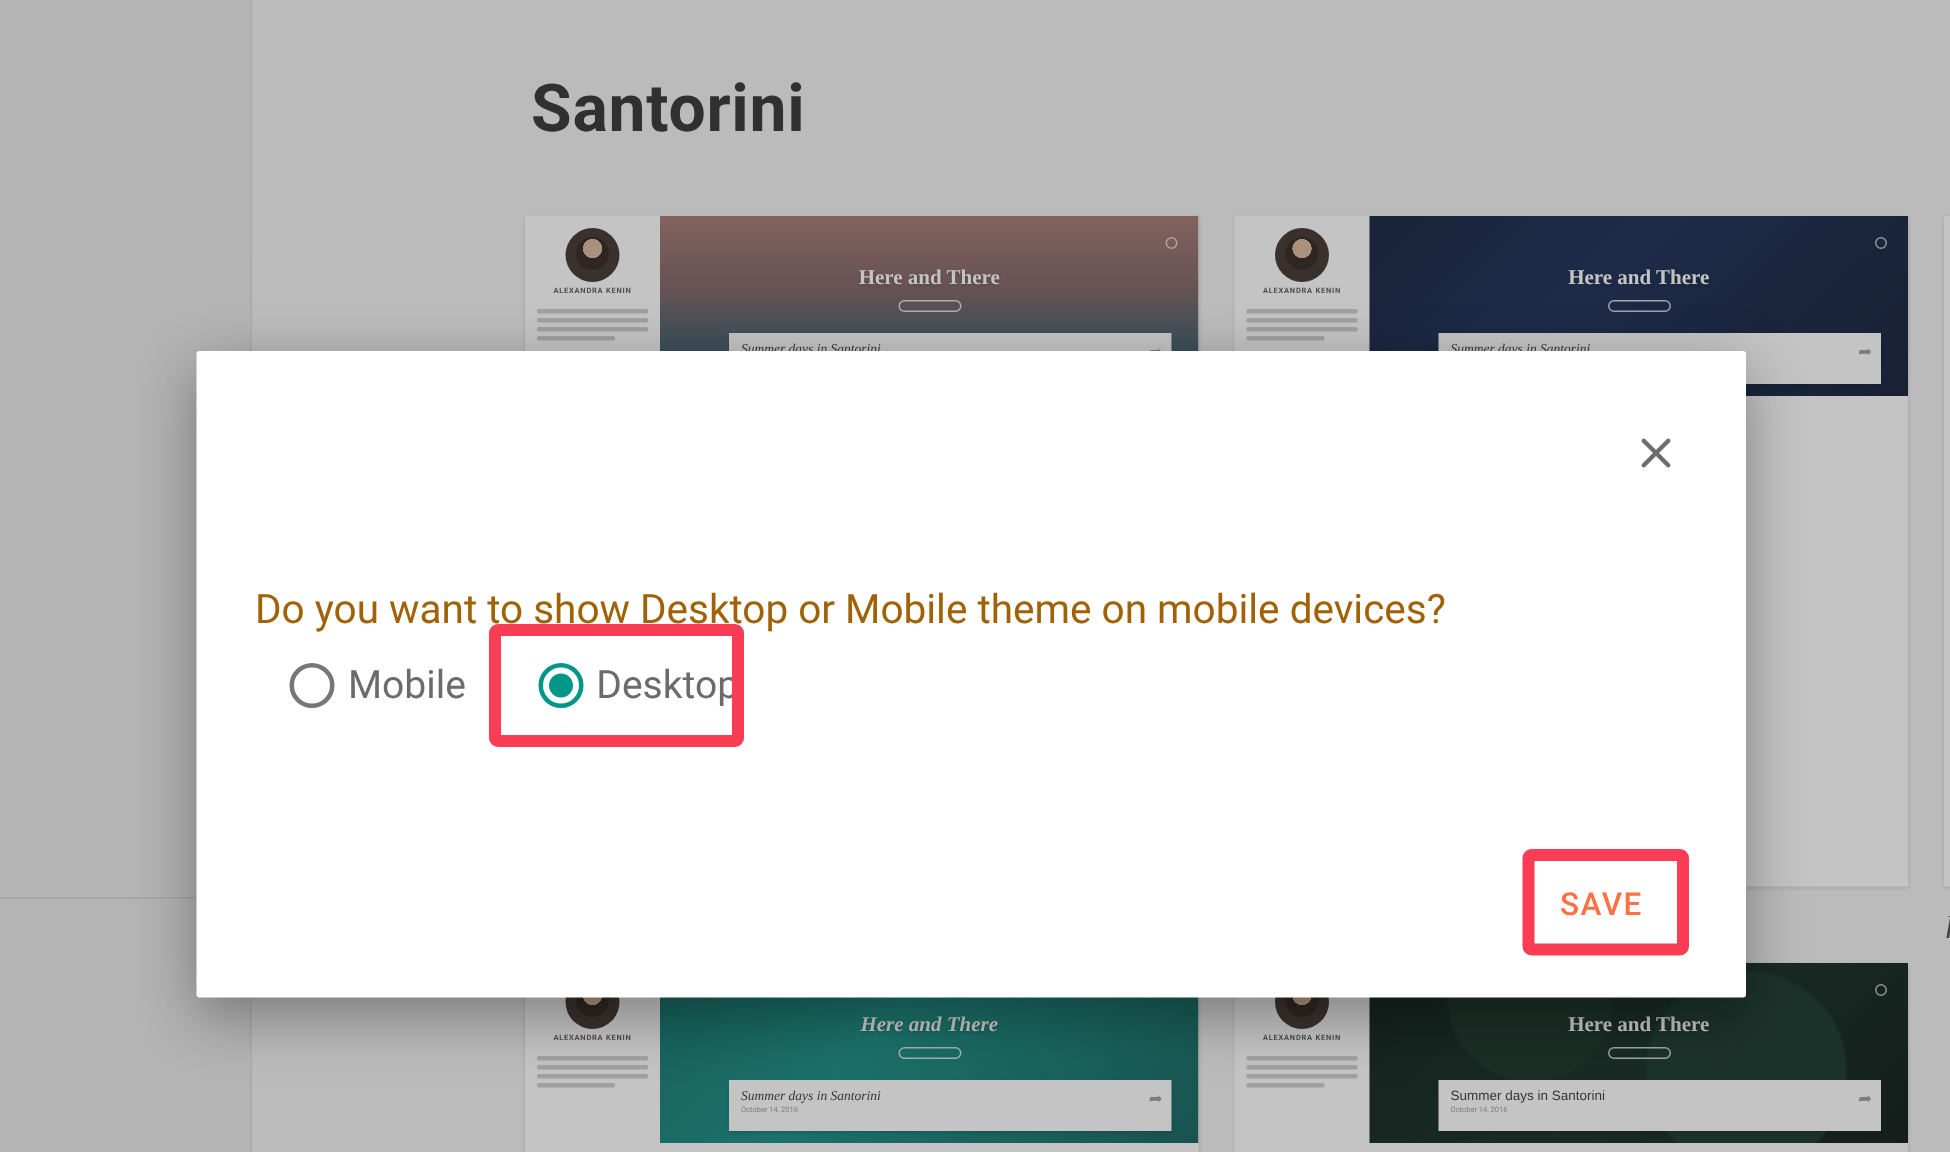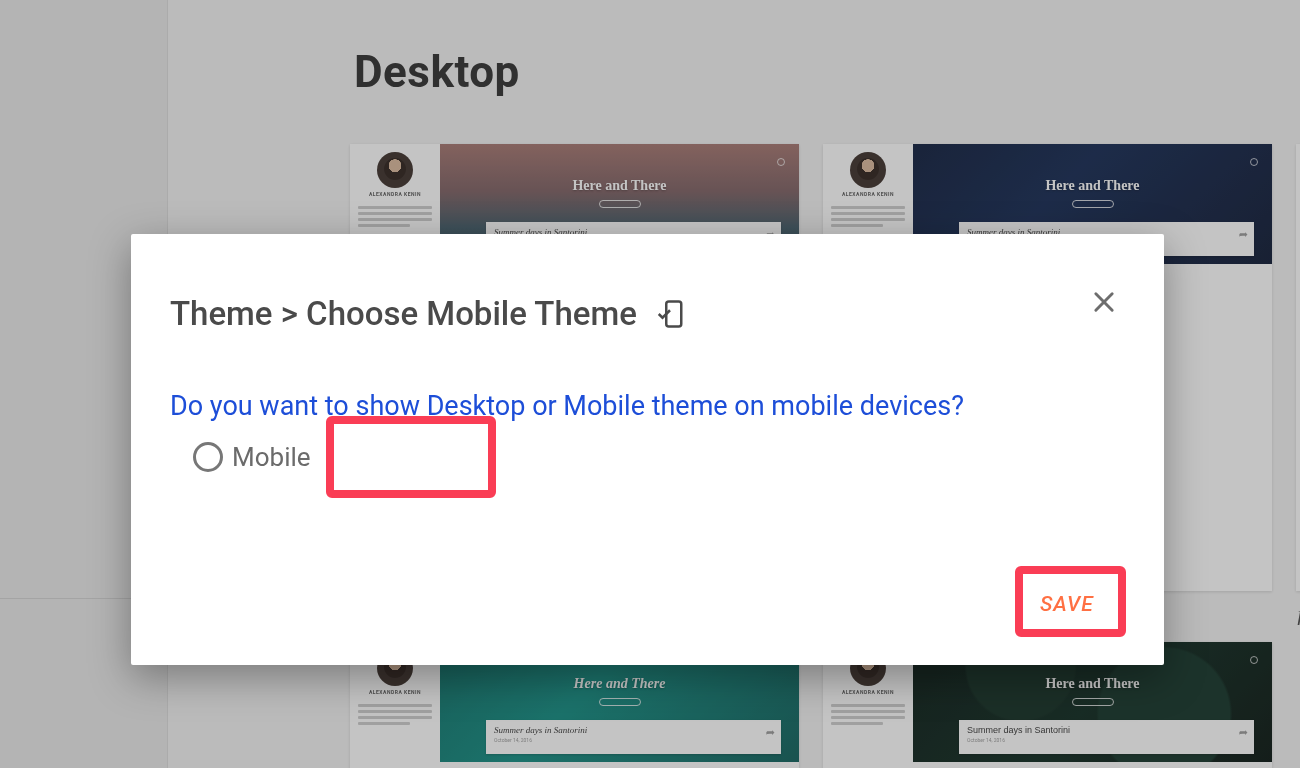--- a/index.html
+++ b/index.html
@@ -51,45 +51,45 @@
   
   .scrim { position: absolute; inset: 0; background: rgba(60,60,60,0.30); }
   
   
   .modal { position: absolute; left: 131px; top: 234px; width: 1033px; height: 431px; background: #fff; border-radius: 2px; box-shadow: 0 12px 40px rgba(0,0,0,0.35); }
   .modal .hdr { position:absolute; left:39px; top:60px; display:flex; align-items:center; gap:18px; }
   .modal .hdr .bc { font-size: 33px; font-weight: 500; color:#4a4a4a; }
   .modal .hdr svg { width:30px; height:30px; }
   .modal .close { position:absolute; right:40px; top:48px; width:40px; height:40px; display:flex; align-items:center; justify-content:center; cursor:pointer; color:#6d6d6d; }
   .modal .close svg { width:28px; height:28px; }
-  .modal .q { position:absolute; left:39px; top:156px; font-size:27px; color:#1d4ed8; }
+  .modal .q { position:absolute; left:39px; top:156px; font-size:27px; color:#a16207; }
   .modal .opts { position:absolute; left:62px; top:208px; display:flex; align-items:flex-start; gap:24px; }
   .radio { display:flex; align-items:center; gap:9px; cursor:pointer; }
   .radio .r-outer { width:30px; height:30px; border-radius:50%; border:3px solid #777; display:flex; align-items:center; justify-content:center; }
   .radio.sel .r-outer { border-color:#009688; }
   .radio .r-inner { width:16px; height:16px; border-radius:50%; background:transparent; }
   .radio.sel .r-inner { background:#009688; }
   .radio .lbl { font-size:26px; color:#6b6b6b; }
   
   .hl { position:absolute; border:8px solid #fa3d55; border-radius:6px; pointer-events:none; }
   .hl.desktop { left:326px; top:416px; width:170px; height:82px; }
   .hl.save { left:1015px; top:566px; width:111px; height:71px; }
   
-  .save-btn { position:absolute; left:1034px; top:586px; height:36px; padding:0 6px; display:flex; align-items:center; justify-content:center; font-size:21px; font-weight:500; letter-spacing:1px; color:#ff7043; cursor:pointer;font-style:italic; }
+  .save-btn { position:absolute; left:1034px; top:586px; height:36px; padding:0 6px; display:flex; align-items:center; justify-content:center; font-size:21px; font-weight:500; letter-spacing:1px; color:#ff7043; cursor:pointer; }
 </style>
 </head>
 <body>
 
 <div class="page">
   <div class="left-col">
     <div class="left-divider"></div>
   </div>
 
   <div class="content">
-    <div class="page-title">Desktop</div>
+    <div class="page-title">Santorini</div>
 
     <div class="card r1c1">
       <div class="side">
         <div class="av"></div>
         <div class="nm">ALEXANDRA KENIN</div>
         <div class="blurb">
             <div class="ln"></div>
             <div class="ln"></div>
             <div class="ln"></div>
             <div class="ln s"></div>
@@ -193,41 +193,40 @@
           <div class="sh">➦</div>
         </div>
       </div>
     </div>
 
   </div>
 
   <div class="scrim"></div>
 
   <div class="modal">
-    <div class="hdr">
-      <span class="bc">Theme &gt; Choose Mobile Theme</span>
-      <svg viewBox="0 0 24 24" fill="none" stroke="#4a4a4a" stroke-width="2">
-        <rect x="9" y="2" width="12" height="20" rx="2"></rect>
-        <polyline points="3,12 6,15 12,9"></polyline>
-      </svg>
-    </div>
     <div class="close">
       <svg viewBox="0 0 24 24" stroke="#6d6d6d" stroke-width="2.5" stroke-linecap="round">
         <line x1="5" y1="5" x2="19" y2="19"></line>
           <line x1="19" y1="5" x2="5" y2="19"></line>
       </svg>
     </div>
     <div class="q">Do you want to show Desktop or Mobile theme on mobile devices?</div>
     <div class="opts">
       <div class="radio">
         <div class="r-outer">
             <div class="r-inner"></div>
           </div>
         <div class="lbl">Mobile</div>
       </div>
+      <div class="radio sel" style="margin-left:24px;">
+        <div class="r-outer">
+            <div class="r-inner"></div>
+          </div>
+        <div class="lbl">Desktop</div>
+      </div>
     </div>
   </div>
 
   <div class="save-btn">SAVE</div>
 
   <div class="hl desktop"></div>
   <div class="hl save"></div>
 </div>
 
 </body></html>

